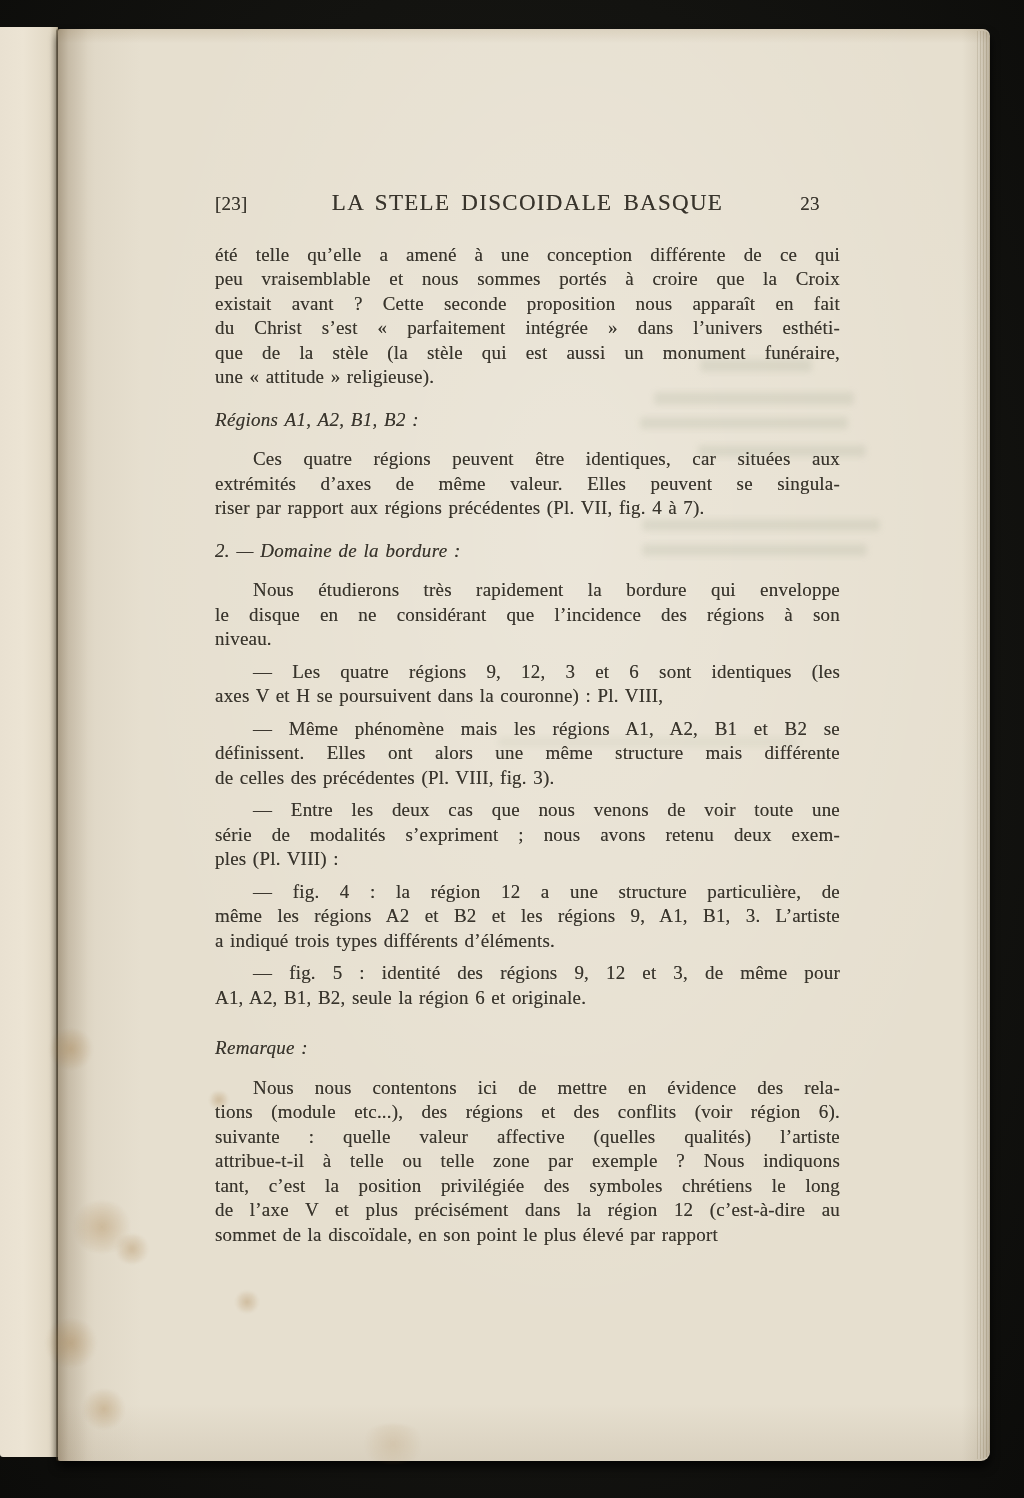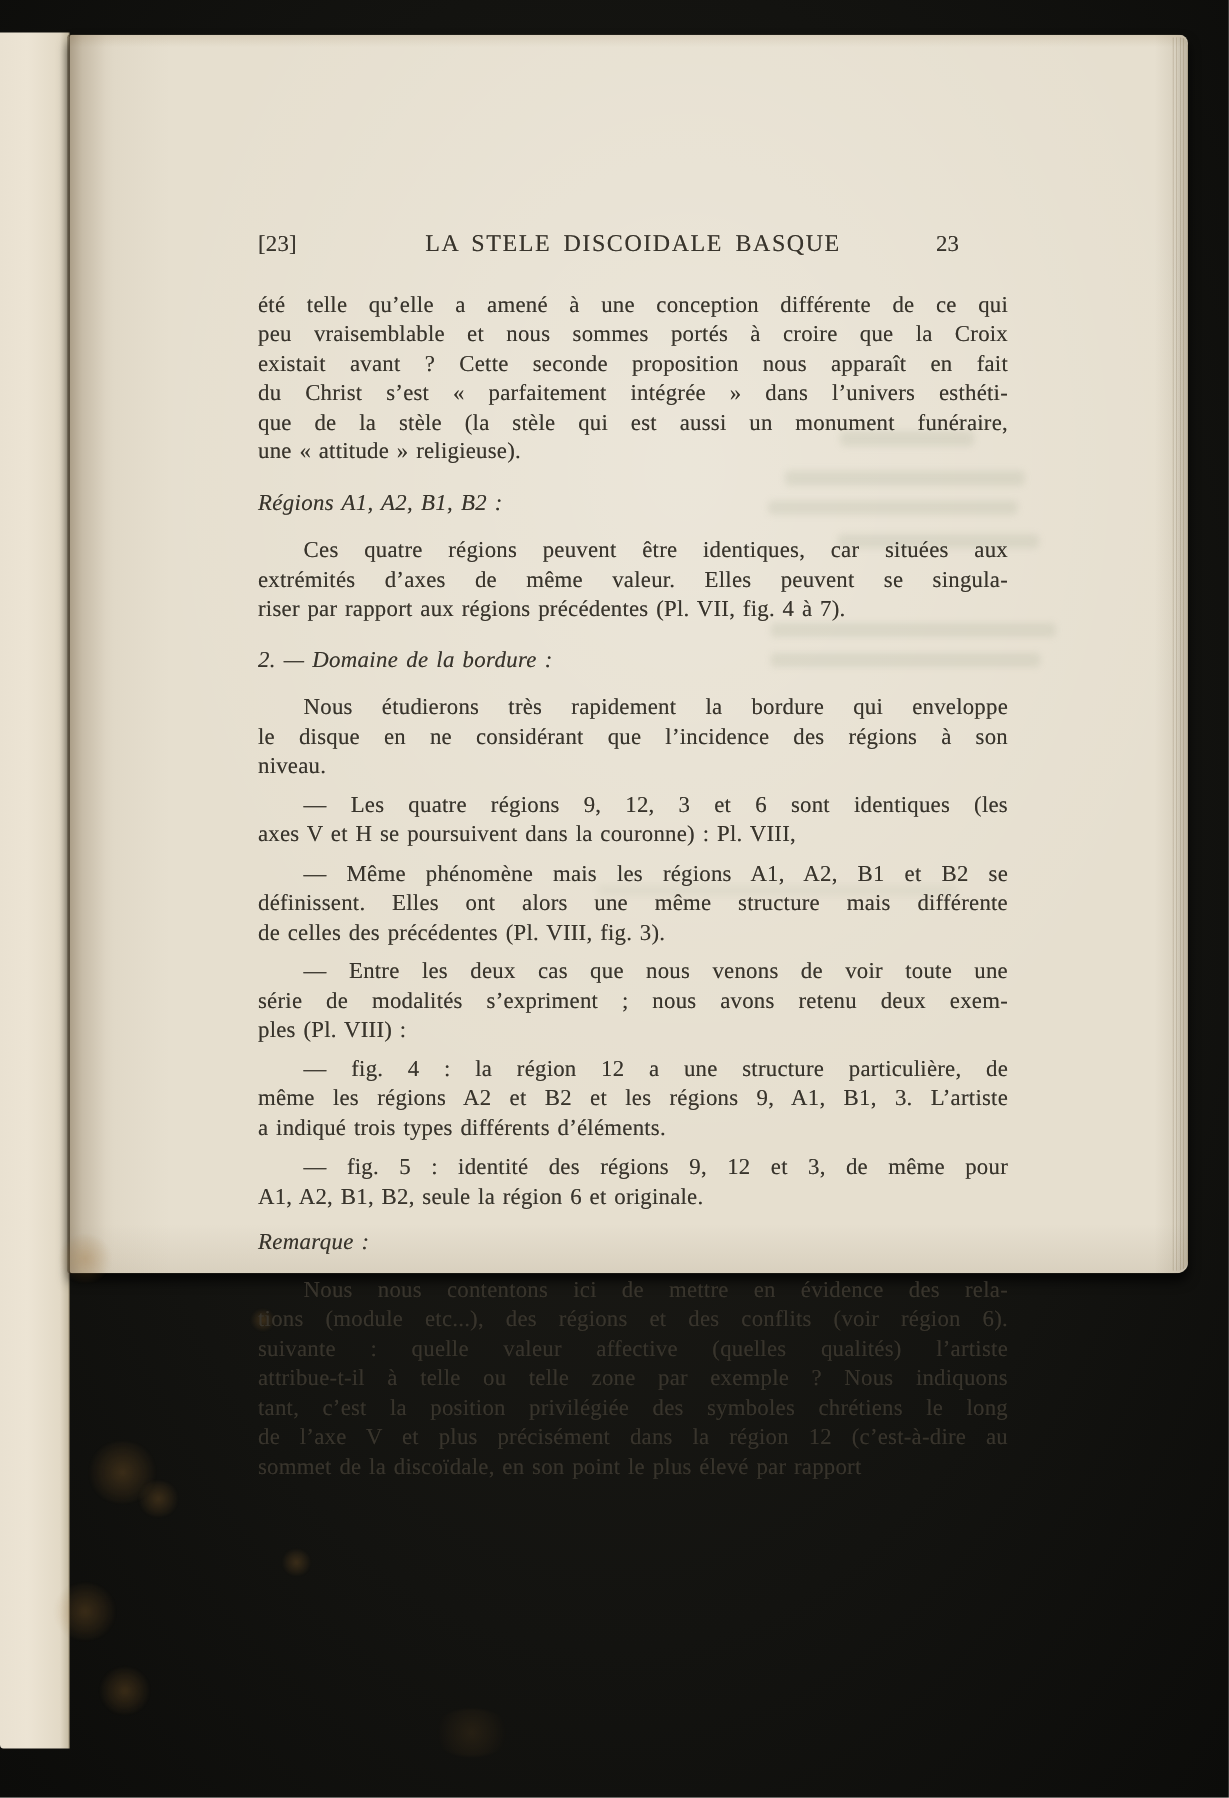--- a/index.html
+++ b/index.html
@@ -20,21 +20,21 @@
   .left-page-strip {
     position: absolute;
     left: 0; top: 27px;
     width: 58px; height: 1430px;
     background: linear-gradient(90deg, #e9e1d1 0%, #ece4d4 40%, #e2d9c6 86%, #c9bfa8 97%, #9a8d72 100%);
     border-radius: 0 0 0 3px;
   }
   .book-page {
     position: absolute;
     left: 58px; top: 29px;
-    width: 932px; height: 1032px;
+    width: 932px; height: 1432px;
     background-color: #e6dfcf;
     background-image:
       radial-gradient(ellipse at 55% 35%, rgba(255,255,255,0.22) 0%, rgba(255,255,255,0) 62%),
       linear-gradient(90deg, rgba(120,95,60,0.22) 0%, rgba(120,95,60,0.05) 4%, rgba(120,95,60,0) 9%),
       linear-gradient(270deg, rgba(110,95,65,0.18) 0%, rgba(110,95,65,0) 3%),
       linear-gradient(0deg, rgba(120,100,70,0.12) 0%, rgba(120,100,70,0) 4%),
       linear-gradient(180deg, rgba(150,125,85,0.18) 0%, rgba(150,125,85,0) 1%);
     border-radius: 2px 7px 9px 2px;
     box-shadow:
       -2px 0 0 rgba(60,48,30,0.45),
@@ -87,31 +87,31 @@
   }
   .running-header {
     display: flex;
     align-items: baseline;
     justify-content: space-between;
     margin-bottom: 26px;
   }
   .header-title {
     letter-spacing: 1.3px;
     word-spacing: 4px;
-    font-size: 20px;
+    font-size: 23px;
   }
   .header-bracket { min-width: 60px; }
-  .header-pagenum { min-width: 60px; text-align: left; }
+  .header-pagenum { min-width: 60px; text-align: center; }
 
   .sect-heading {
     font-style: italic;
     margin: 18px 0 15px 0;
     letter-spacing: 0.3px;
   }
-  .sect-heading.big-gap { margin-top: 14px; }
+  .sect-heading.big-gap { margin-top: 26px; }
 
   .para { margin: 0; }
   .para.dash { margin-top: 8px; }
   .para .tline {
     text-align: justify;
     text-align-last: justify;
   }
   .para .tline:last-child { text-align-last: left; }
   .para.indent .tline:first-child { text-indent: 38px; }
 </style>

